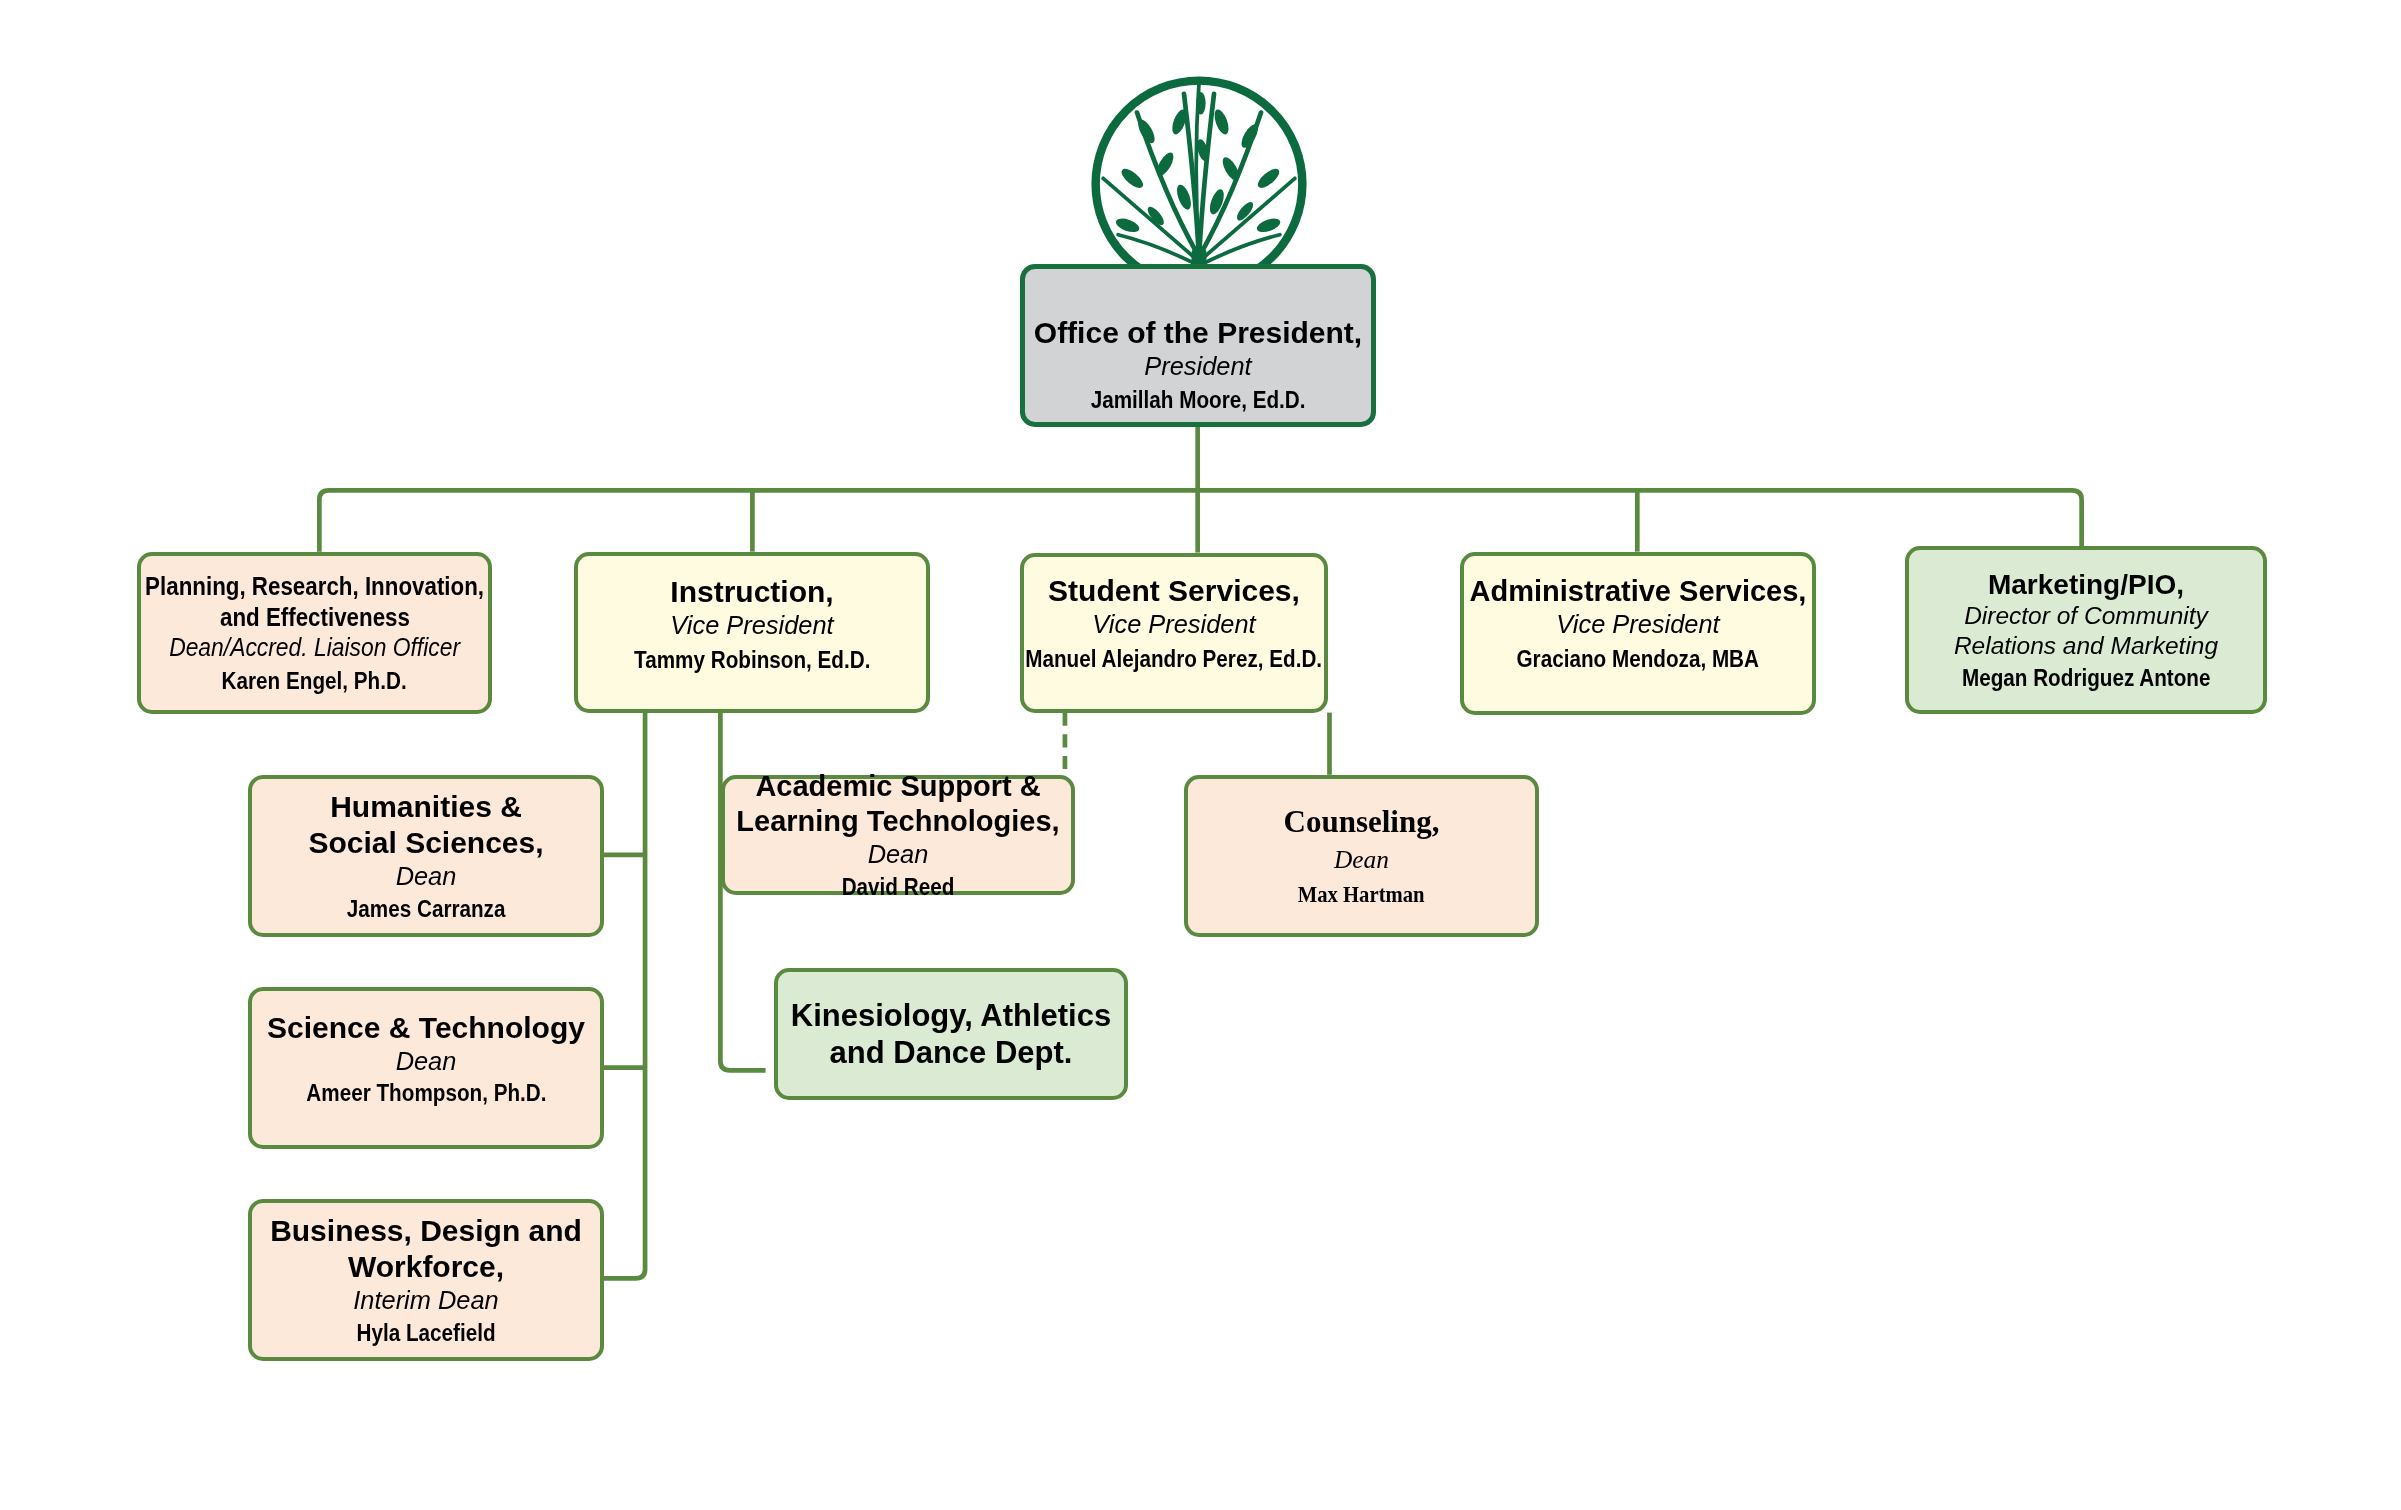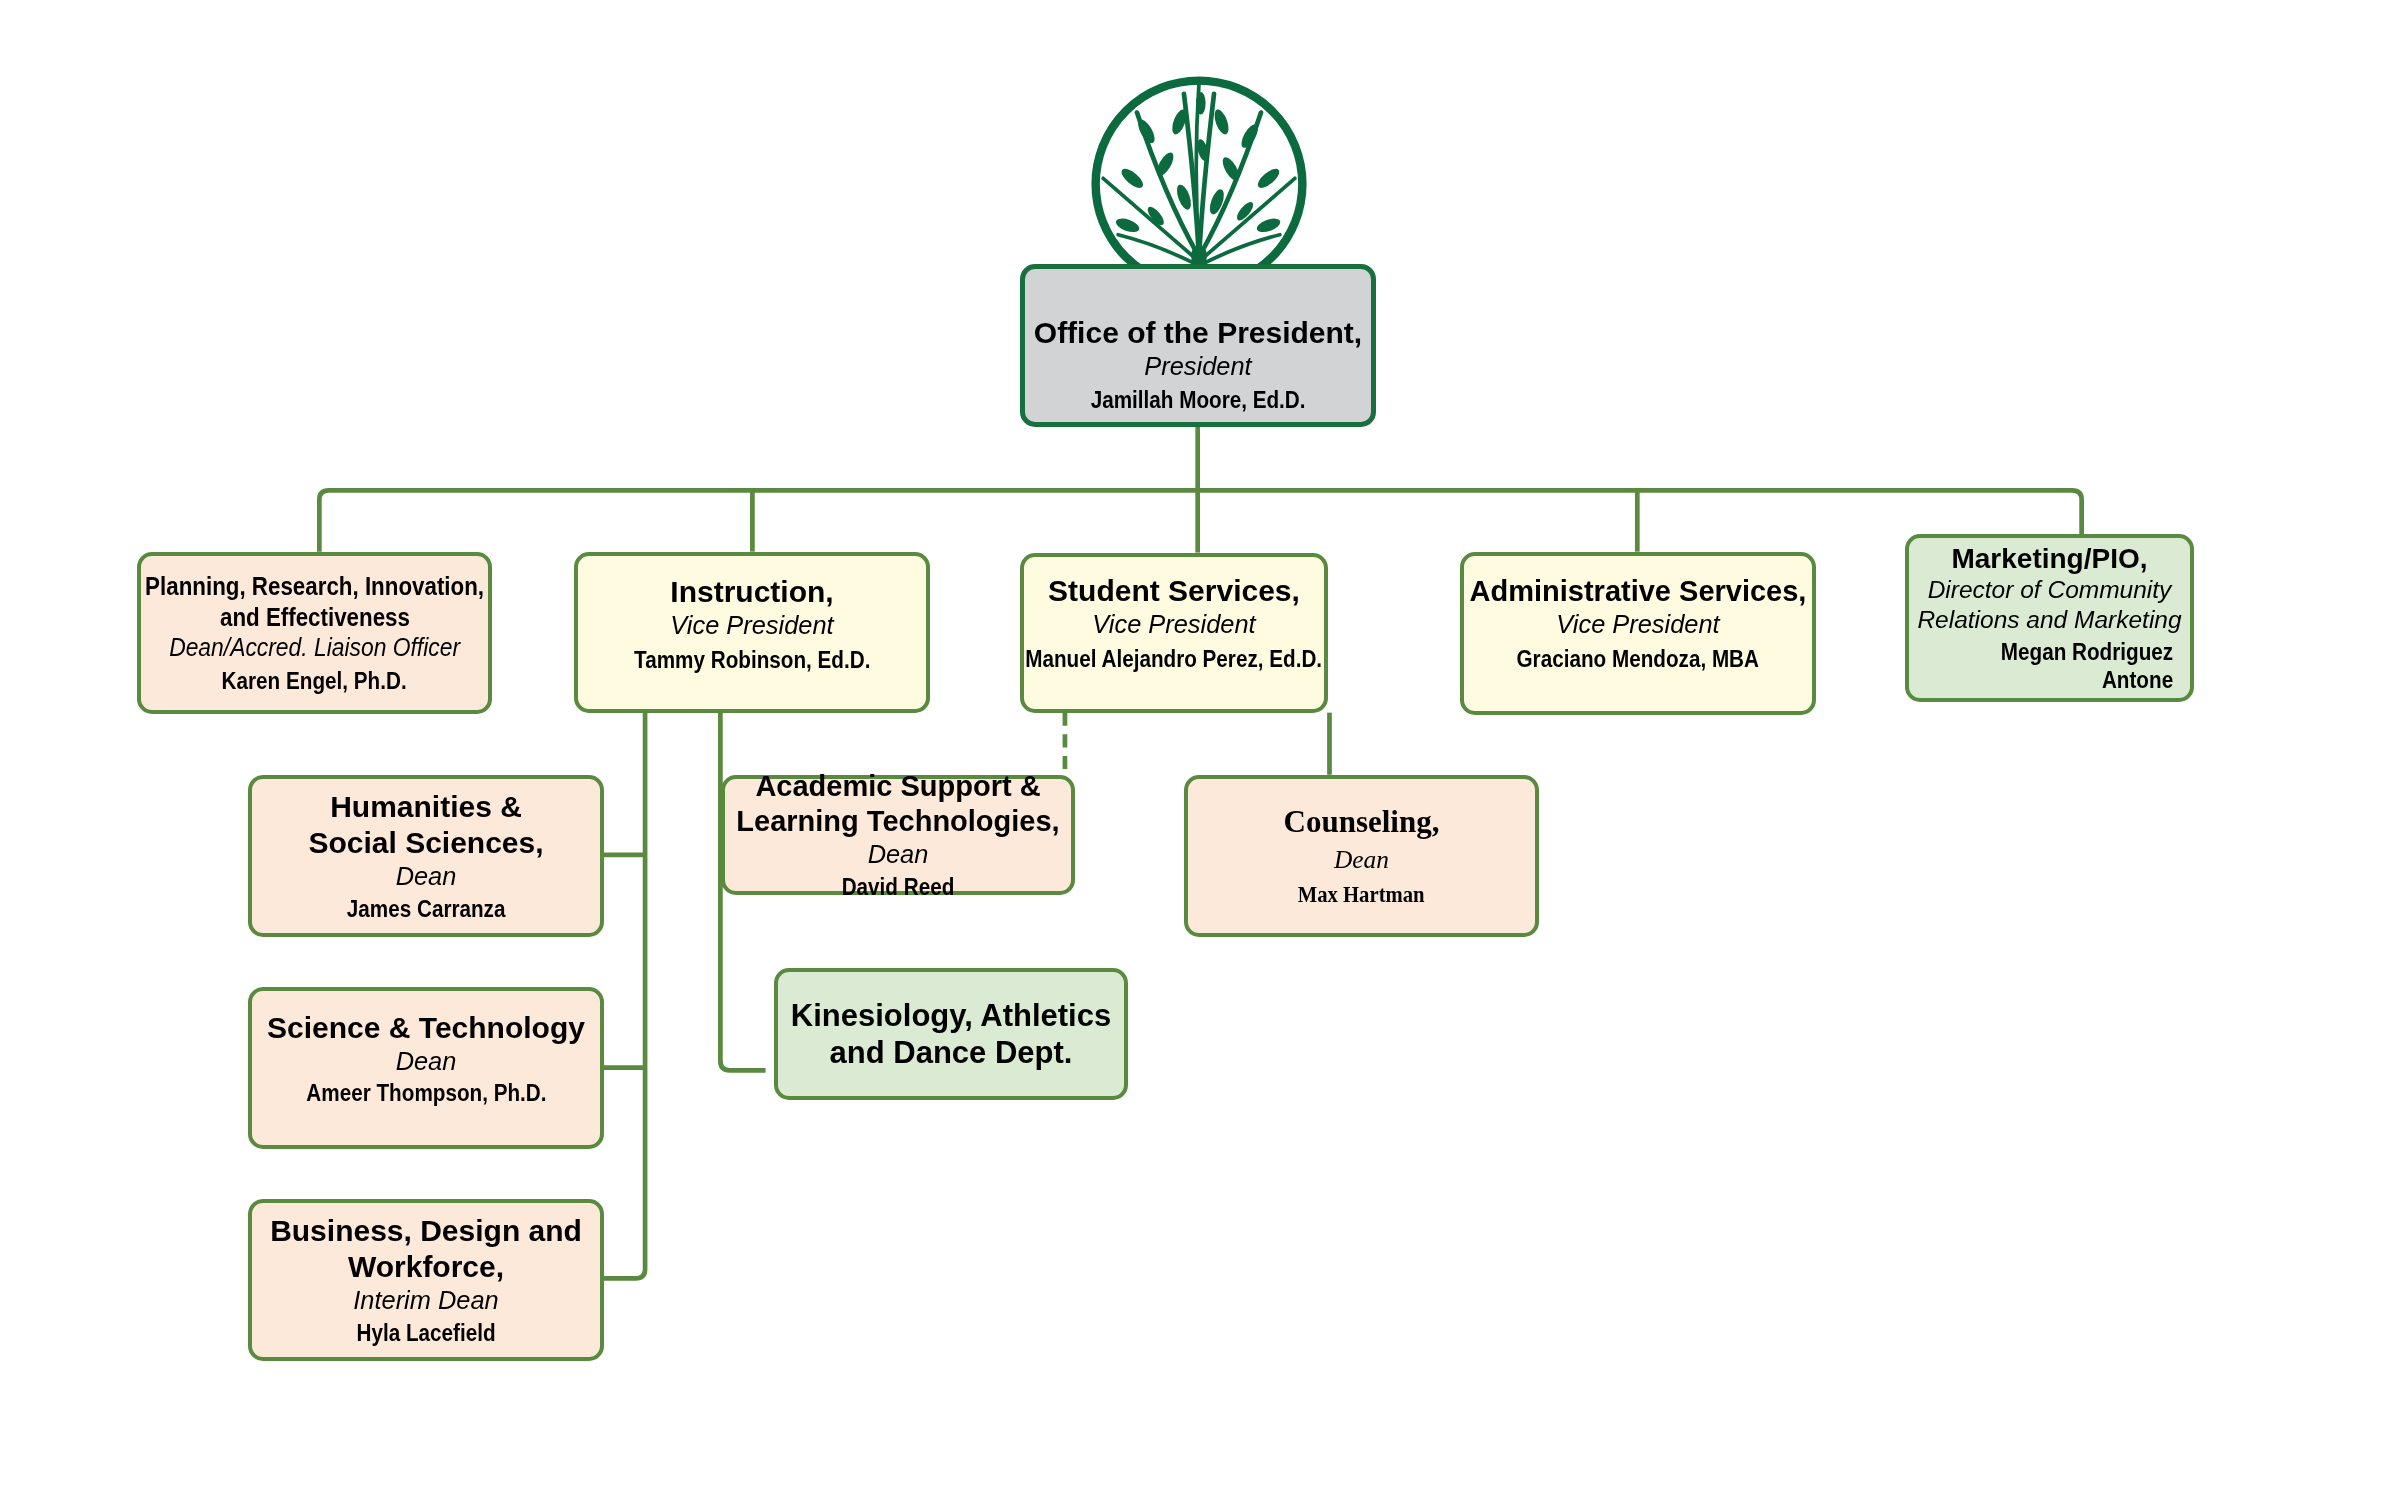--- a/index.html
+++ b/index.html
@@ -103,21 +103,21 @@
     <div class="role">Vice President</div>
     <div class="name" style="white-space:nowrap;">Manuel Alejandro Perez, Ed.D.</div>
   </div>
 
   <div class="box cream" style="left:1460px; top:552px; width:356px; height:163px; padding-bottom:19px;">
     <div class="title" style="white-space:nowrap; font-size:29px;">Administrative Services,</div>
     <div class="role">Vice President</div>
     <div class="name">Graciano Mendoza, MBA</div>
   </div>
 
-  <div class="box green" style="left:1905px; top:534px; width:289px; height:168px;text-align:right;">
+  <div class="box green" style="left:1905px; top:546px; width:362px; height:168px;">
     <div class="title" style="font-size:28px;">Marketing/PIO,</div>
     <div class="role" style="font-size:24.5px;">Director of Community</div>
     <div class="role" style="font-size:24.5px;">Relations and Marketing</div>
     <div class="name" style="margin-top:3.8px;">Megan Rodriguez Antone</div>
   </div>
 
   <div class="box peach" style="left:248px; top:775px; width:356px; height:162px;">
     <div class="title">Humanities &amp;</div>
     <div class="title">Social Sciences,</div>
     <div class="role">Dean</div>

